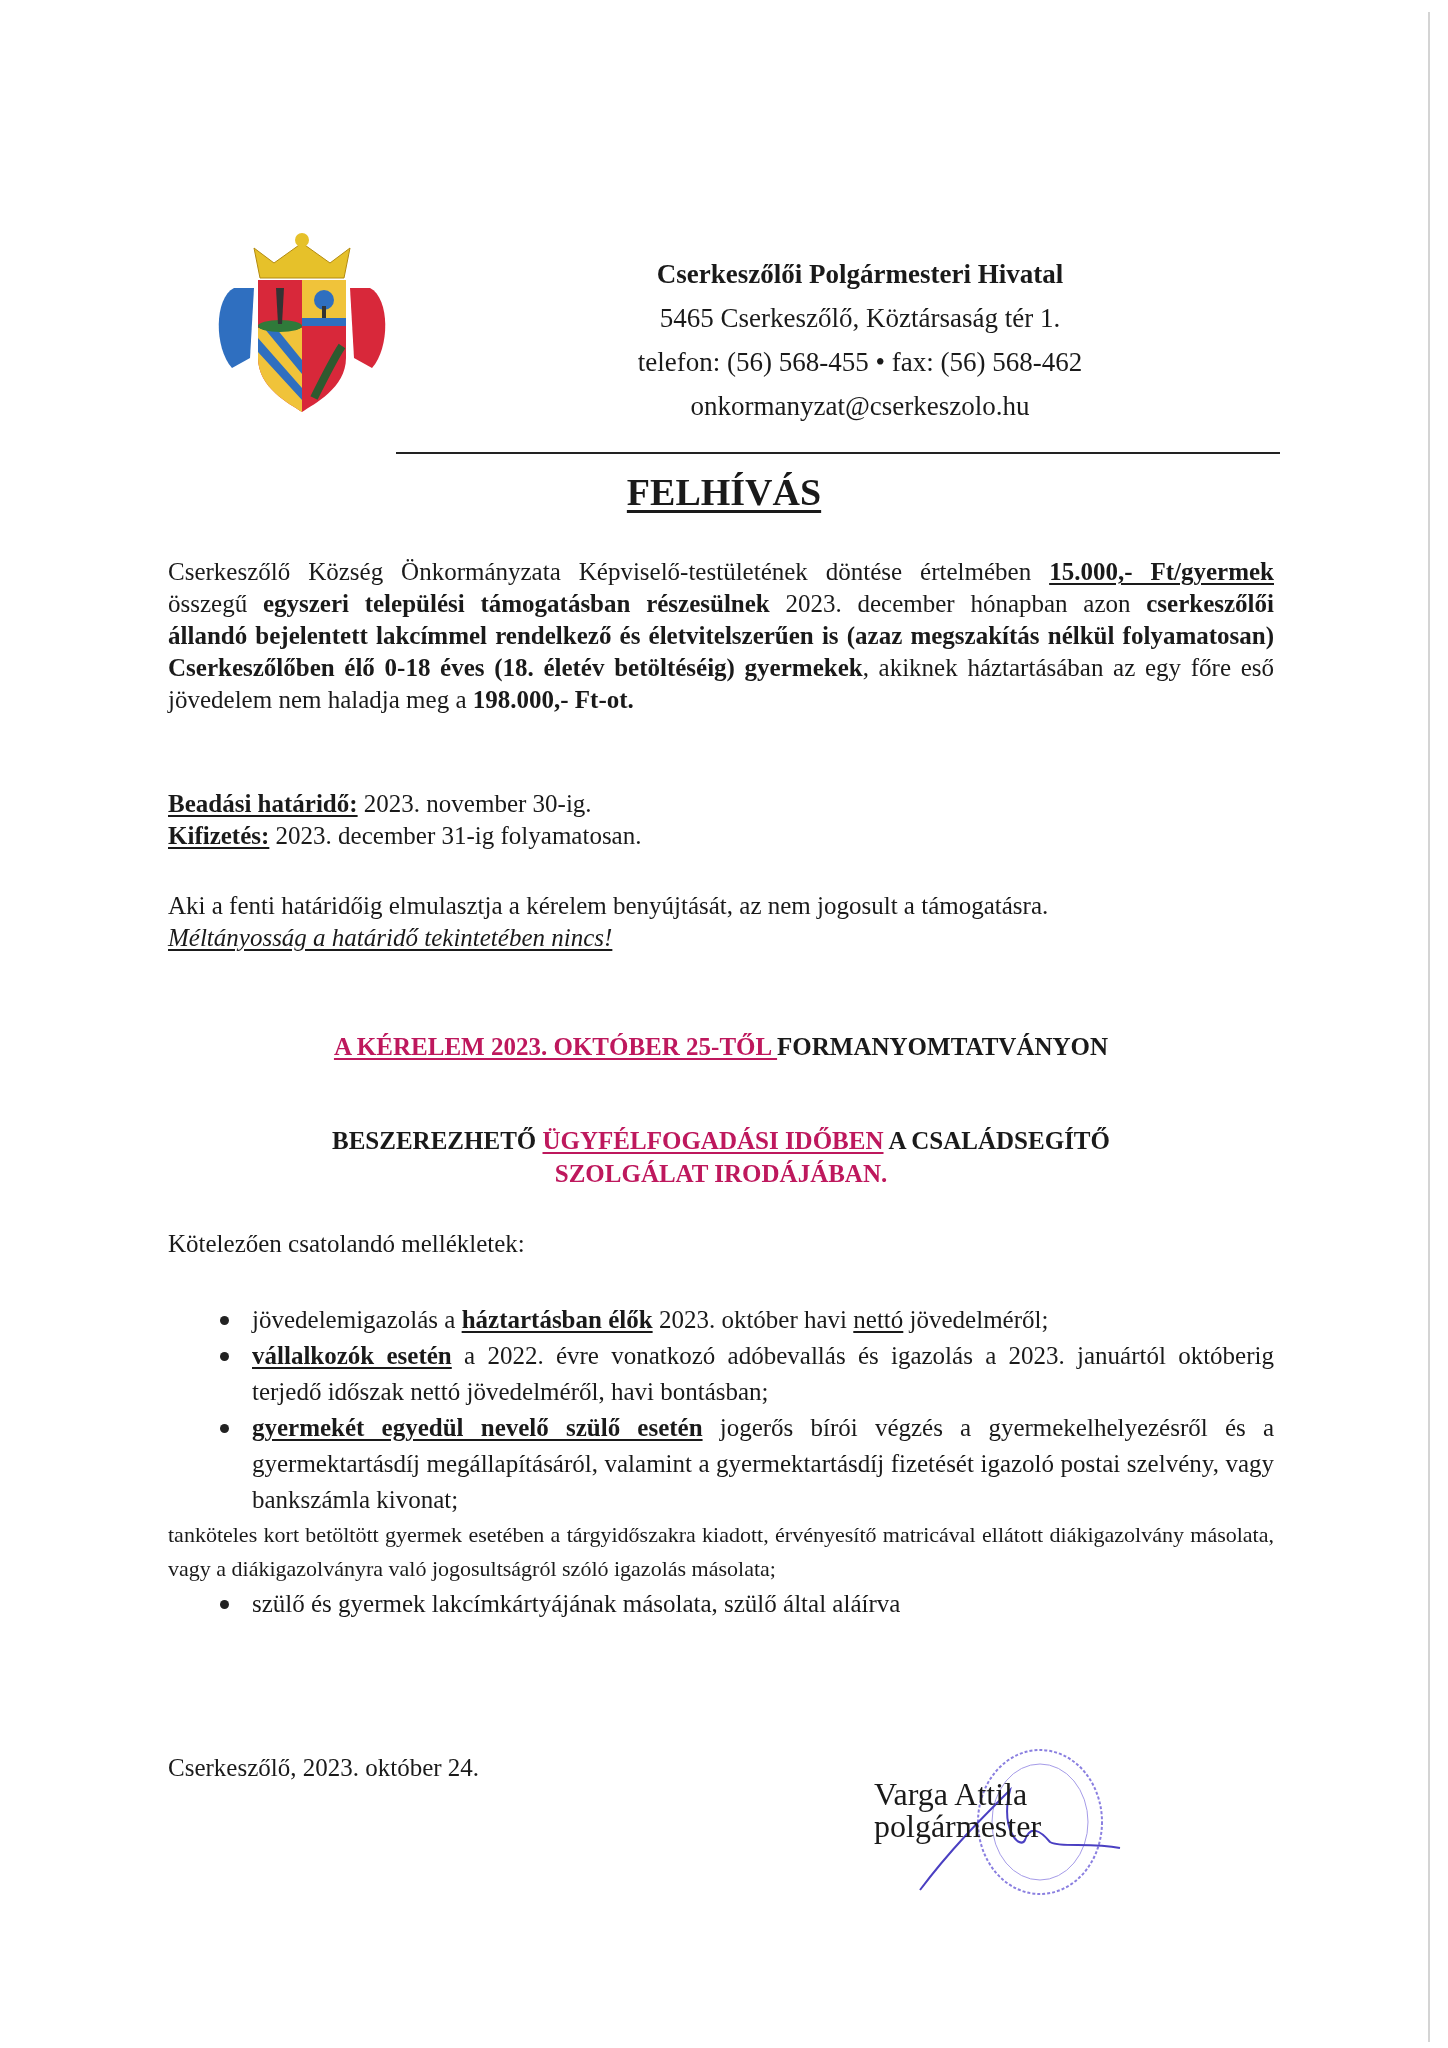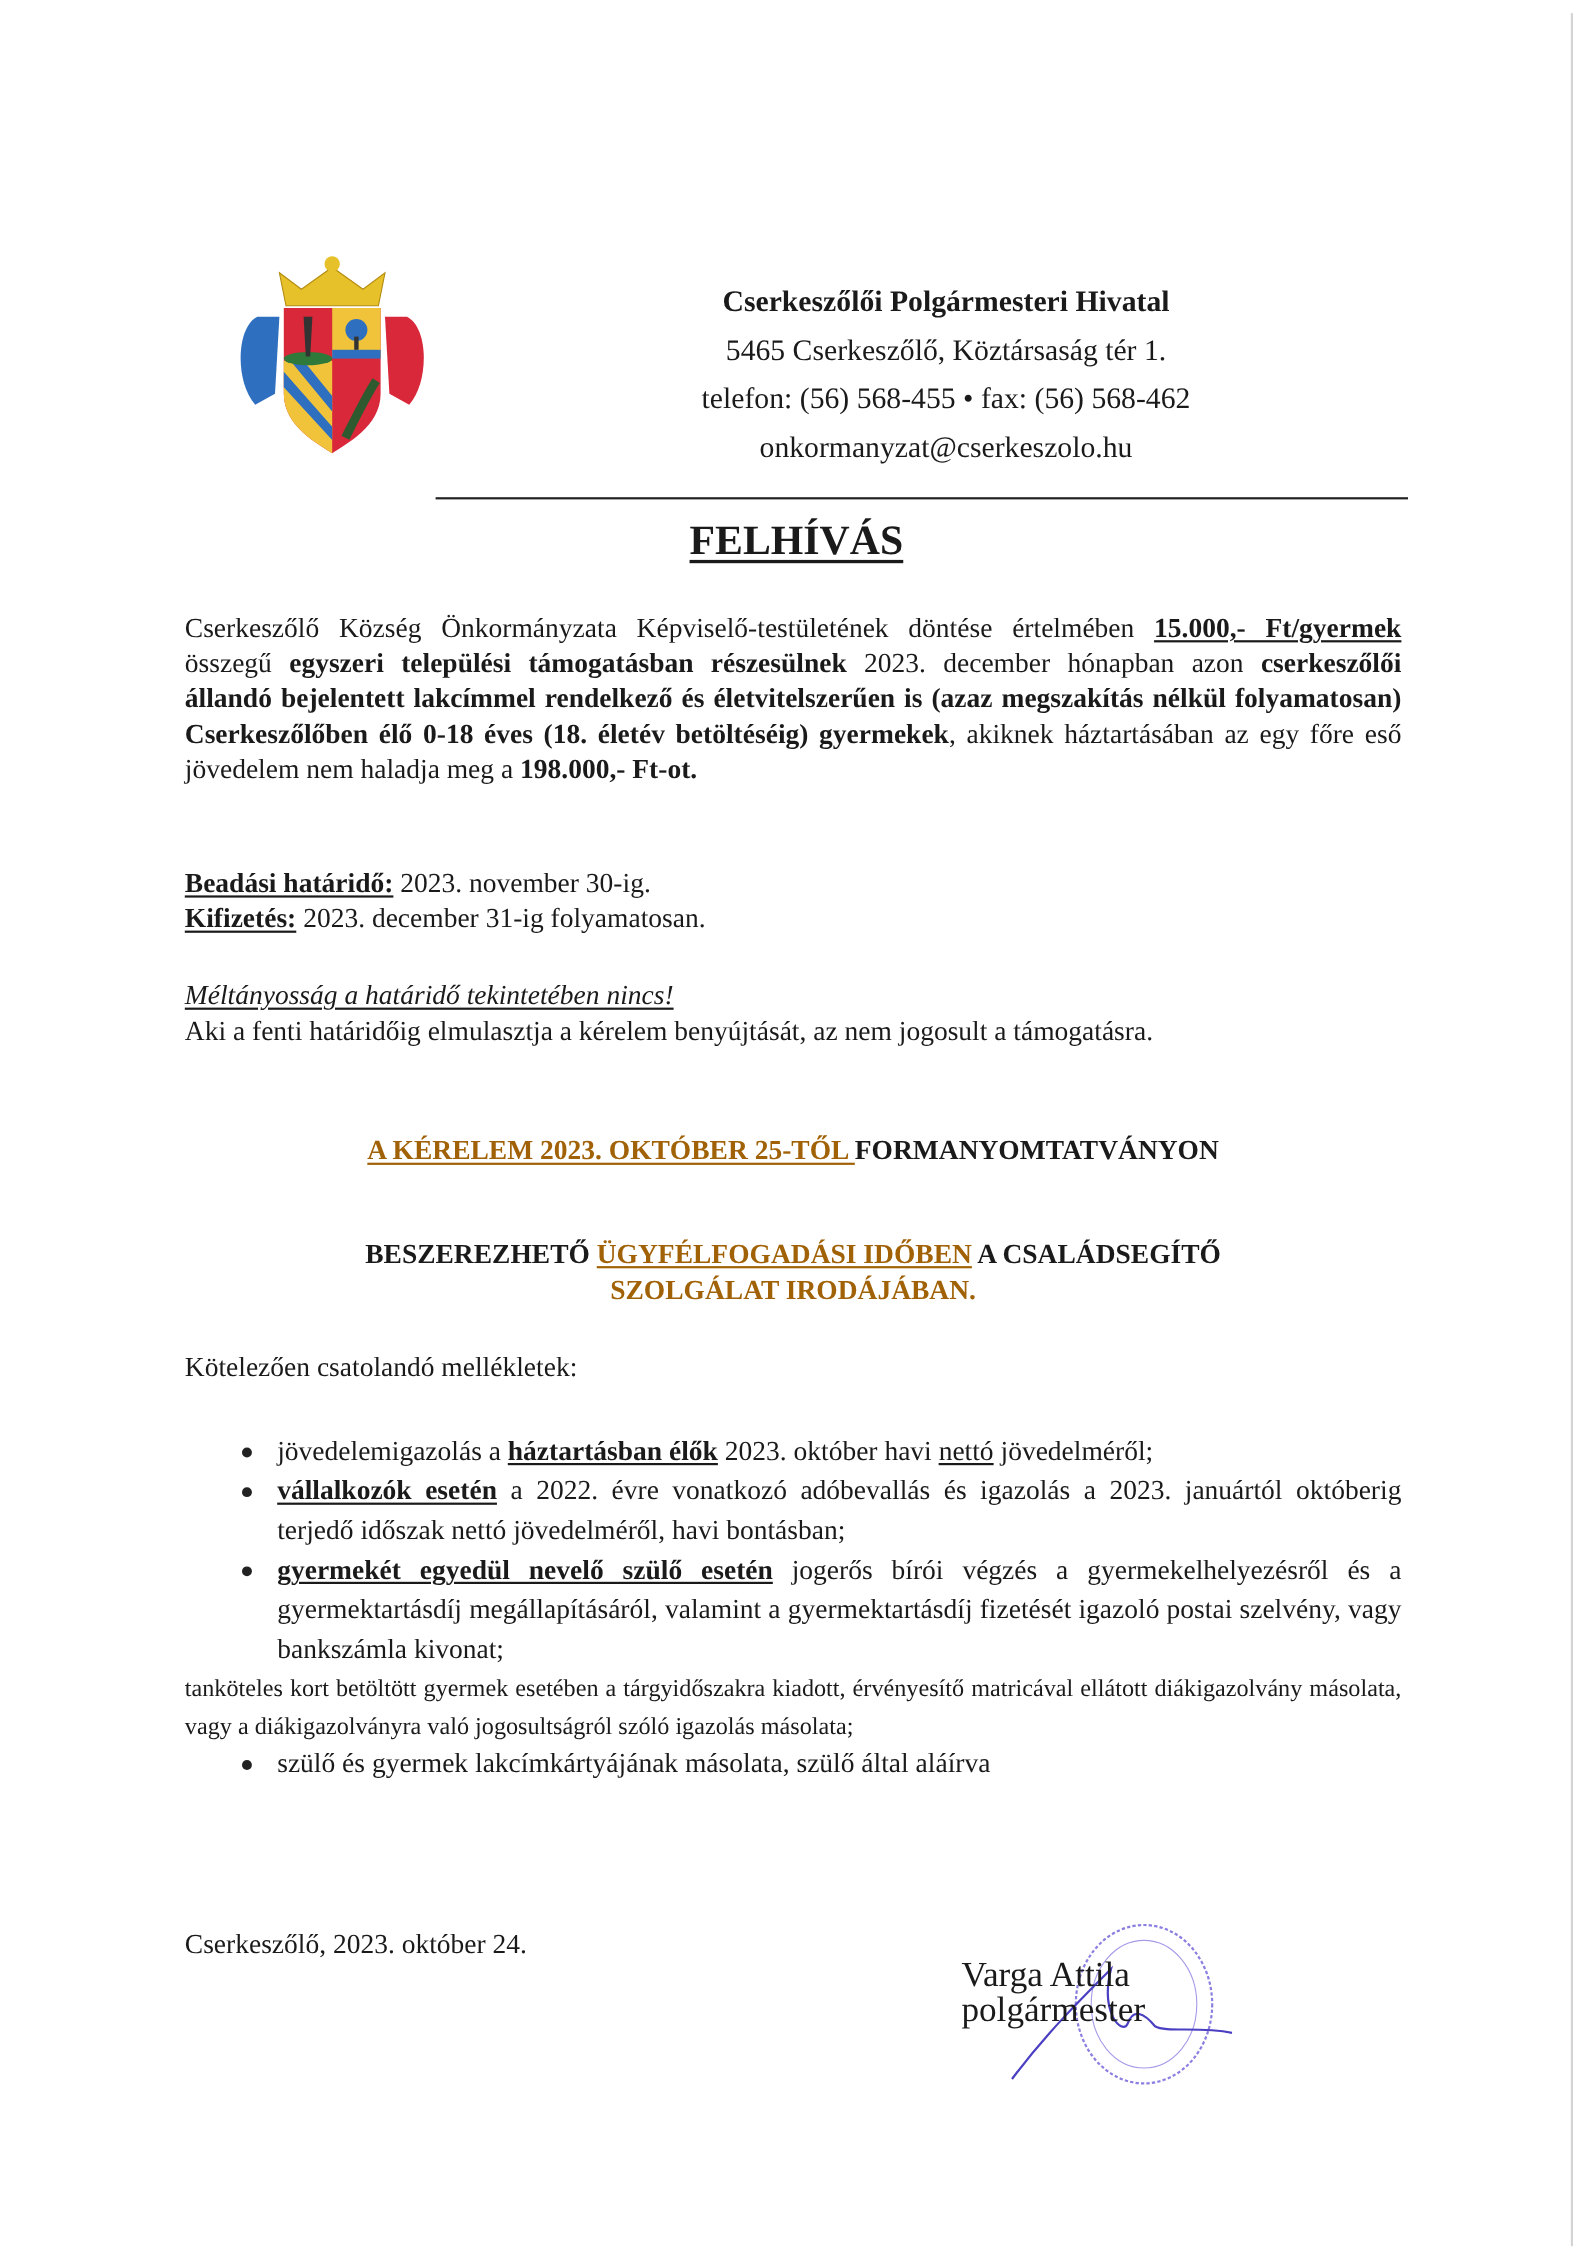--- a/index.html
+++ b/index.html
@@ -13,21 +13,21 @@
     .lh-line { font-size: 27px; line-height: 44px; margin: 0 0 0 0; }
     .lh-name { font-weight: bold; }
     .lh-rule { position: absolute; left: 396px; top: 452px; width: 884px; height: 2px; background: #222; }
     .title { position: absolute; left: 0; width: 1448px; top: 470px; text-align: center; }
     .title span { font-size: 38px; font-weight: bold; text-decoration: underline; text-decoration-thickness: 3px; text-underline-offset: 5px; padding-left: 0; margin-left: 0; margin-top: 44px; }
     .body { position: absolute; left: 168px; width: 1106px; }
     .para { font-size: 25px; line-height: 32px; text-align: justify; margin: 0; }
     .b { font-weight: bold; }
     .u { text-decoration: underline; text-decoration-thickness: 2px; text-underline-offset: 3px; }
     .i { font-style: italic; }
-    .red { color: #a16207; }
+    .red { color: #be185d; }
     .p1 { top: 556px; }
     .dates { top: 788px; }
     .warn { top: 890px; }
     .notice { position: absolute; left: 168px; width: 1106px; text-align: center; font-weight: bold; font-size: 25px; line-height: 33px; }
     .n1 { top: 1030px; }
     .n2 { top: 1124px; }
     .attach-head { top: 1228px; }
     .list { position: absolute; left: 168px; width: 1106px; top: 1302px; margin: 0; padding: 0; list-style: none; }
     .list li { font-size: 25px; line-height: 36px; position: relative; padding-left: 84px; text-align: justify; margin: 0; }
     .list li.bullet::before { content: ""; position: absolute; left: 52px; top: 14px; width: 9px; height: 9px; border-radius: 50%; background: #222; }
@@ -69,22 +69,22 @@
 <div class="title"><span>FELHÍVÁS</span></div>
 
 <p class="body para p1"><span>Cserkeszőlő Község Önkormányzata Képviselő-testületének döntése értelmében </span><span class="b u">15.000,- Ft/gyermek</span><span> összegű </span><span class="b">egyszeri települési támogatásban részesülnek</span><span> 2023. december hónapban azon </span><span class="b">cserkeszőlői állandó bejelentett lakcímmel rendelkező és életvitelszerűen is (azaz megszakítás nélkül folyamatosan) Cserkeszőlőben élő 0-18 éves (18. életév betöltéséig) gyermekek</span><span>, akiknek háztartásában az egy főre eső jövedelem nem haladja meg a </span><span class="b">198.000,- Ft-ot.</span></p>
 
 <div class="body dates">
   <p class="para"><span class="b u">Beadási határidő:</span><span> 2023. november 30-ig.</span></p>
   <p class="para"><span class="b u">Kifizetés:</span><span> 2023. december 31-ig folyamatosan.</span></p>
 </div>
 
 <div class="body warn">
+  <p class="para">Aki a fenti határidőig elmulasztja a kérelem benyújtását, az nem jogosult a támogatásra.</p>
   <p class="para i u">Méltányosság a határidő tekintetében nincs!</p>
-  <p class="para">Aki a fenti határidőig elmulasztja a kérelem benyújtását, az nem jogosult a támogatásra.</p>
 </div>
 
 <div class="notice n1">
   <div><span class="red u">A KÉRELEM 2023. OKTÓBER 25-TŐL </span><span> FORMANYOMTATVÁNYON</span></div>
 </div>
 <div class="notice n2">
   <div><span>BESZEREZHETŐ </span><span class="red u">ÜGYFÉLFOGADÁSI IDŐBEN</span><span> A CSALÁDSEGÍTŐ</span></div>
   <div><span class="red">SZOLGÁLAT IRODÁJÁBAN.</span></div>
 </div>
 

